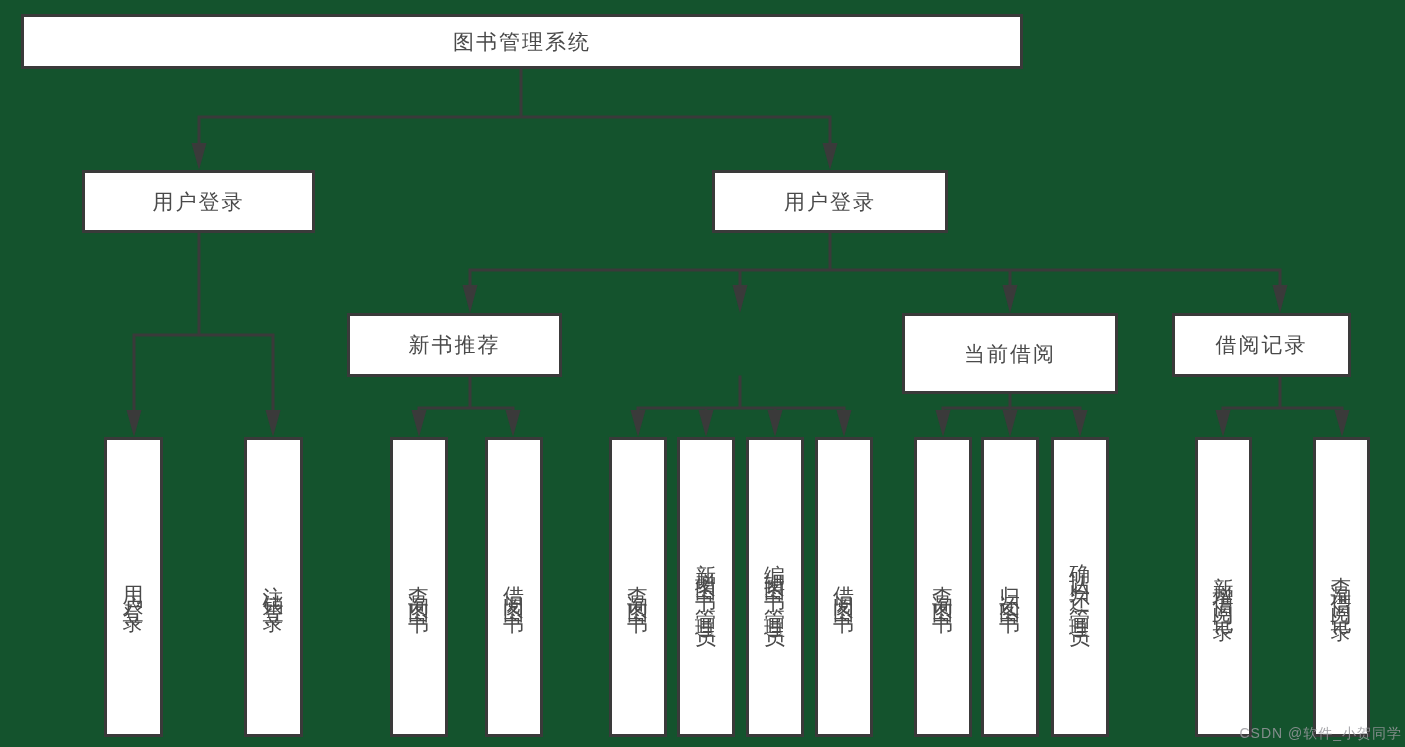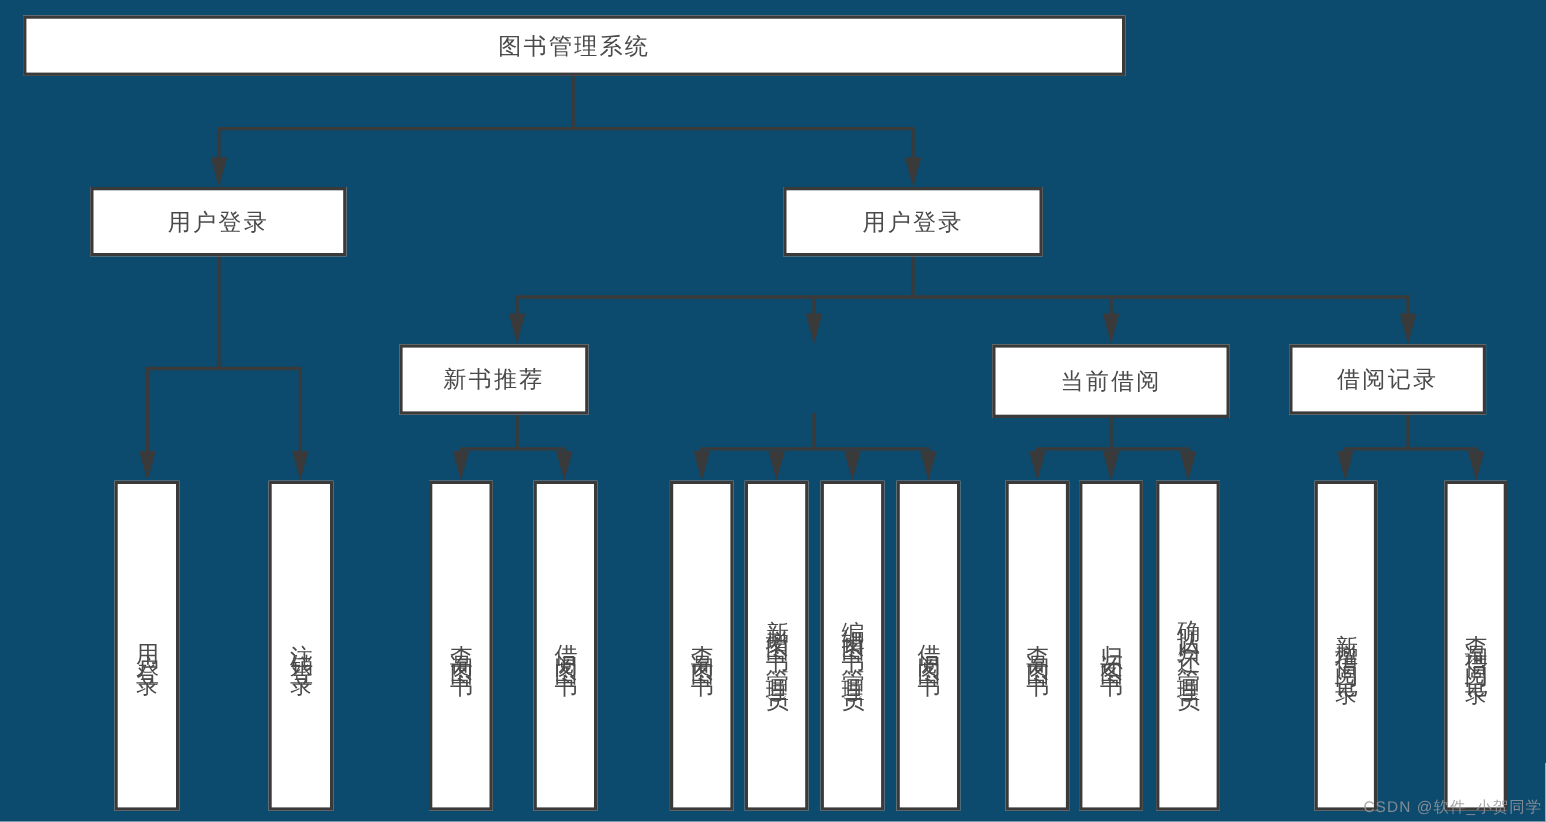--- a/index.html
+++ b/index.html
@@ -1,19 +1,19 @@
 <!DOCTYPE html>
 <html><head>
 <meta charset="utf-8">
 <style>
   html,body{margin:0;padding:0;background:#ffffff;}
   .stage{
     position:relative;
     width:1405px;height:747px;
-    background:#0c4a6e;
+    background:#14532d;
     font-family:"Liberation Sans","DejaVu Sans",sans-serif;
     overflow:hidden;
   }
   .connectors{position:absolute;left:0;top:0;z-index:1;}
   .node{
     position:absolute;
     box-sizing:border-box;
     background:#ffffff;
     border:3px solid #3a3a3a;
     display:flex;
@@ -85,24 +85,24 @@
     <span class="lbl">图书管理系统</span>
   </div>
 
   <div class="node h" style="left:82px;top:170px;width:233px;height:63px">
     <span class="lbl">用户登录</span>
   </div>
   <div class="node h" style="left:712px;top:170px;width:236px;height:63px">
     <span class="lbl">用户登录</span>
   </div>
 
-  <div class="node h" style="left:363px;top:313px;width:172px;height:64px">
+  <div class="node h" style="left:347px;top:313px;width:215px;height:64px">
     <span class="lbl">新书推荐</span>
   </div>
-  <div class="node h" style="left:902px;top:313px;width:216px;height:67px">
+  <div class="node h" style="left:902px;top:313px;width:216px;height:81px">
     <span class="lbl">当前借阅</span>
   </div>
   <div class="node h" style="left:1172px;top:313px;width:179px;height:64px">
     <span class="lbl">借阅记录</span>
   </div>
 
   <div class="node v" style="left:104px;top:437px;width:59px;height:300px">
     <span class="lbl">用户登录</span>
   </div>
   <div class="node v" style="left:244px;top:437px;width:59px;height:300px">

